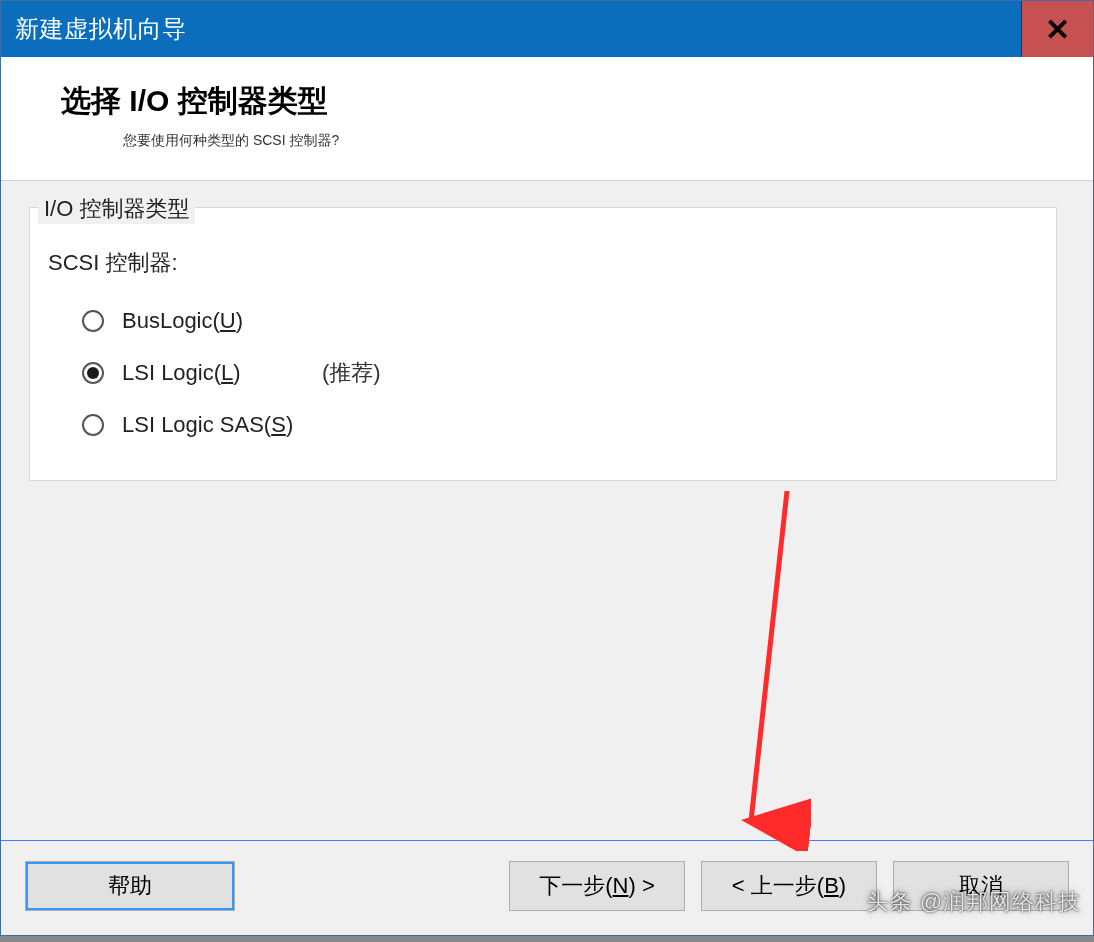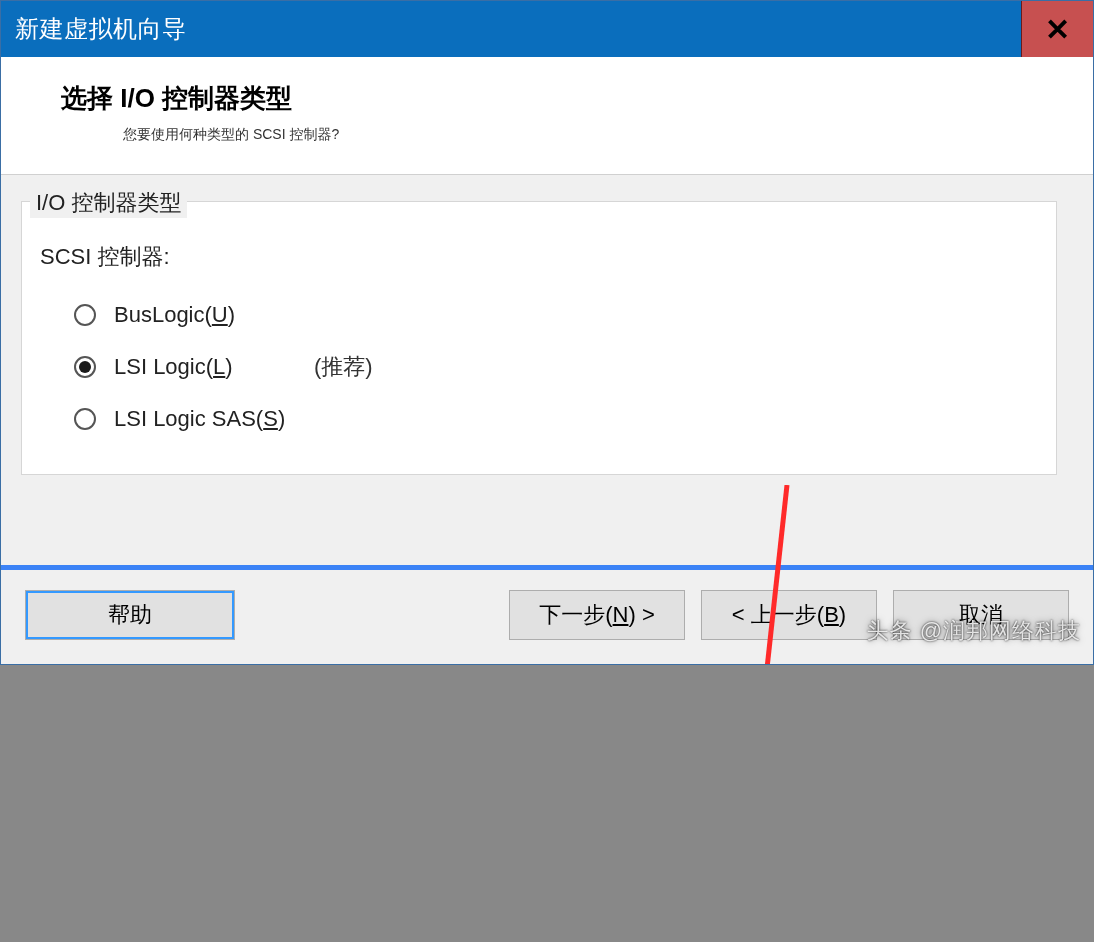--- a/index.html
+++ b/index.html
@@ -5,21 +5,21 @@
   * { box-sizing: border-box; }
   body {
     margin: 0;
     padding: 0;
     background: #888;
     font-family: "Microsoft YaHei", "SimSun", Tahoma, sans-serif;
     font-size: 21px;
   }
   .window {
     width: 1094px;
-    height: 665px;
+    height: 936px;
     background: #1d4ed8;
     border: 1px solid #3a6ea5;
     position: relative;
     overflow: hidden;
     margin: 0;
   }
   .titlebar {
     height: 56px;
     background: #0a6ebd; 
     display: flex;
@@ -46,32 +46,32 @@
     color: #000000;
     cursor: pointer;
     border-left: 1px solid #6b1a1a;
   }
   .header-section {
     padding: 24px 40px 30px 60px;
     background: #ffffff;
     border-bottom: 1px solid #d0d0d0;
   }
   .page-heading {
-    font-size: 26px;
+    font-size: 30px;
     font-weight: bold;
     color: #000000;
     margin: 0 0 10px 0;
   }
   .page-subheading {
     font-size: 14px;
     color: #333333;
     margin: 0 0 0 62px;
   }
   .body-section {
-    padding: 26px 32px 0 16px;
+    padding: 26px 32px 0 24px;
     background: #f0f0f0;
     flex: 1;
     position: relative;
   }
   .body-wrap {
     position: absolute;
     top: 56px;
     left: 0; right: 0;
     bottom: 0;
     display: flex;
@@ -131,21 +131,21 @@
     width: 200px;
     flex: 0 0 auto;
     cursor: pointer;
   }
   .radio-note {
     color: #333;
   }
   .underline-key { text-decoration: underline; }
 
   .footer-bar {
-    border-top: 5px solid #3b82f6;
+    border-top: 1px solid #3b82f6;
     background: #f0f0f0;
     padding: 20px 24px 24px 24px;
     display: flex;
     align-items: center;
     gap: 16px;
   }
   .btn {
     height: 50px;
     min-width: 176px;
     background: #e1e1e1;

